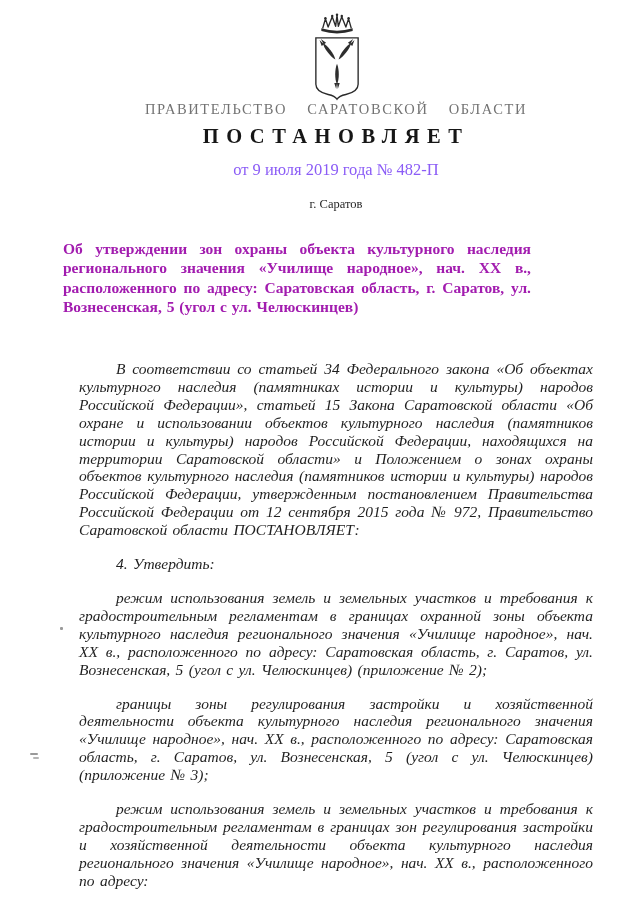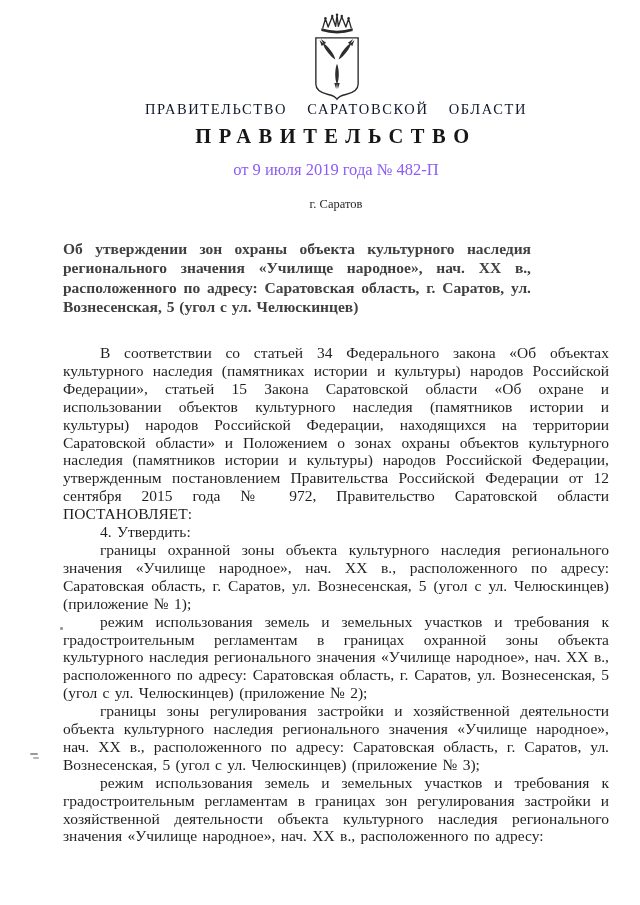--- a/index.html
+++ b/index.html
@@ -20,21 +20,21 @@
     top: 12px;
     width: 62px;
     height: 90px;
   }
   .org-line {
     top: 101px;
     font-size: 14.5px;
     letter-spacing: 1.6px;
     word-spacing: 15px;
     white-space: nowrap;
-    color: #0f172a;
+    color: #737373;
   }
   .doc-type {
     top: 125px;
     font-size: 20.5px;
     font-weight: bold;
     letter-spacing: 7.5px;
     color: #161616;
   }
   .date-line {
     top: 160px;
@@ -48,34 +48,35 @@
   }
   .doc-title {
     top: 239px;
     left: 63px;
     width: 468px;
     font-weight: bold;
     font-size: 15.5px;
     line-height: 19.4px;
     text-align: justify;
     word-spacing: 1px;
-    color: #404040;
+    color: #a21caf;
   }
   .doc-body {
     top: 344px;
     left: 63px;
     width: 546px;
     font-size: 15.5px;
     line-height: 17.9px;
     text-align: justify;
     word-spacing: 1.5px;
   }
   .doc-body p {
-    margin: 0;
+    margin: 16px;
     text-indent: 37px;
+    font-style: italic;
   }
   .speck {
     background: #9a9a9a;
     border-radius: 1px;
   }
   .speck-1 { left: 60px; top: 627px; width: 3px; height: 3px; }
   .speck-2 { left: 30px; top: 753px; width: 8px; height: 2px; }
   .speck-3 { left: 33px; top: 757px; width: 6px; height: 2px; background: #b5b5b5; }
 </style>
 </head>
@@ -108,32 +109,31 @@
       <g transform="translate(45,92) rotate(180)">
         <path d="M0,-14 C3.5,-8 3.5,8 0,16 C-3.5,8 -3.5,-8 0,-14 Z"></path>
         <path d="M-4,-12 L-1.2,-21 L0,-13 L1.2,-21 L4,-12 Z"></path>
       </g>
     </g>
   </svg>
 </div>
 
 <div class="abs centered org-line">ПРАВИТЕЛЬСТВО САРАТОВСКОЙ ОБЛАСТИ</div>
 
-<div class="abs centered doc-type">ПРАВИТЕЛЬСТВО</div>
+<div class="abs centered doc-type">ПОСТАНОВЛЯЕТ</div>
 
 <div class="abs centered date-line">от 9 июля 2019 года № 482-П</div>
 
 <div class="abs centered place-line">г. Саратов</div>
 
 <div class="abs doc-title">Об утверждении зон охраны объекта культурного наследия регионального значения «Училище народное», нач. XX в., расположенного по адресу: Саратовская область, г. Саратов, ул. Вознесенская, 5 (угол с ул. Челюскинцев)</div>
 
 <div class="abs doc-body">
   <p>В соответствии со статьей 34 Федерального закона «Об объектах культурного наследия (памятниках истории и культуры) народов Российской Федерации», статьей 15 Закона Саратовской области «Об охране и использовании объектов культурного наследия (памятников истории и культуры) народов Российской Федерации, находящихся на территории Саратовской области» и Положением о зонах охраны объектов культурного наследия (памятников истории и культуры) народов Российской Федерации, утвержденным постановлением Правительства Российской Федерации от 12 сентября 2015 года № 972, Правительство Саратовской области ПОСТАНОВЛЯЕТ:</p>
   <p>4. Утвердить:</p>
-  <p>границы охранной зоны объекта культурного наследия регионального значения «Училище народное», нач. XX в., расположенного по адресу: Саратовская область, г. Саратов, ул. Вознесенская, 5 (угол с ул. Челюскинцев) (приложение № 1);</p>
   <p>режим использования земель и земельных участков и требования к градостроительным регламентам в границах охранной зоны объекта культурного наследия регионального значения «Училище народное», нач. XX в., расположенного по адресу: Саратовская область, г. Саратов, ул. Вознесенская, 5 (угол с ул. Челюскинцев) (приложение № 2);</p>
   <p>границы зоны регулирования застройки и хозяйственной деятельности объекта культурного наследия регионального значения «Училище народное», нач. XX в., расположенного по адресу: Саратовская область, г. Саратов, ул. Вознесенская, 5 (угол с ул. Челюскинцев) (приложение № 3);</p>
   <p>режим использования земель и земельных участков и требования к градостроительным регламентам в границах зон регулирования застройки и хозяйственной деятельности объекта культурного наследия регионального значения «Училище народное», нач. XX в., расположенного по адресу:</p>
 </div>
 
 <div class="abs speck speck-1"></div>
 <div class="abs speck speck-2"></div>
 <div class="abs speck speck-3"></div>
 
 </body></html>

